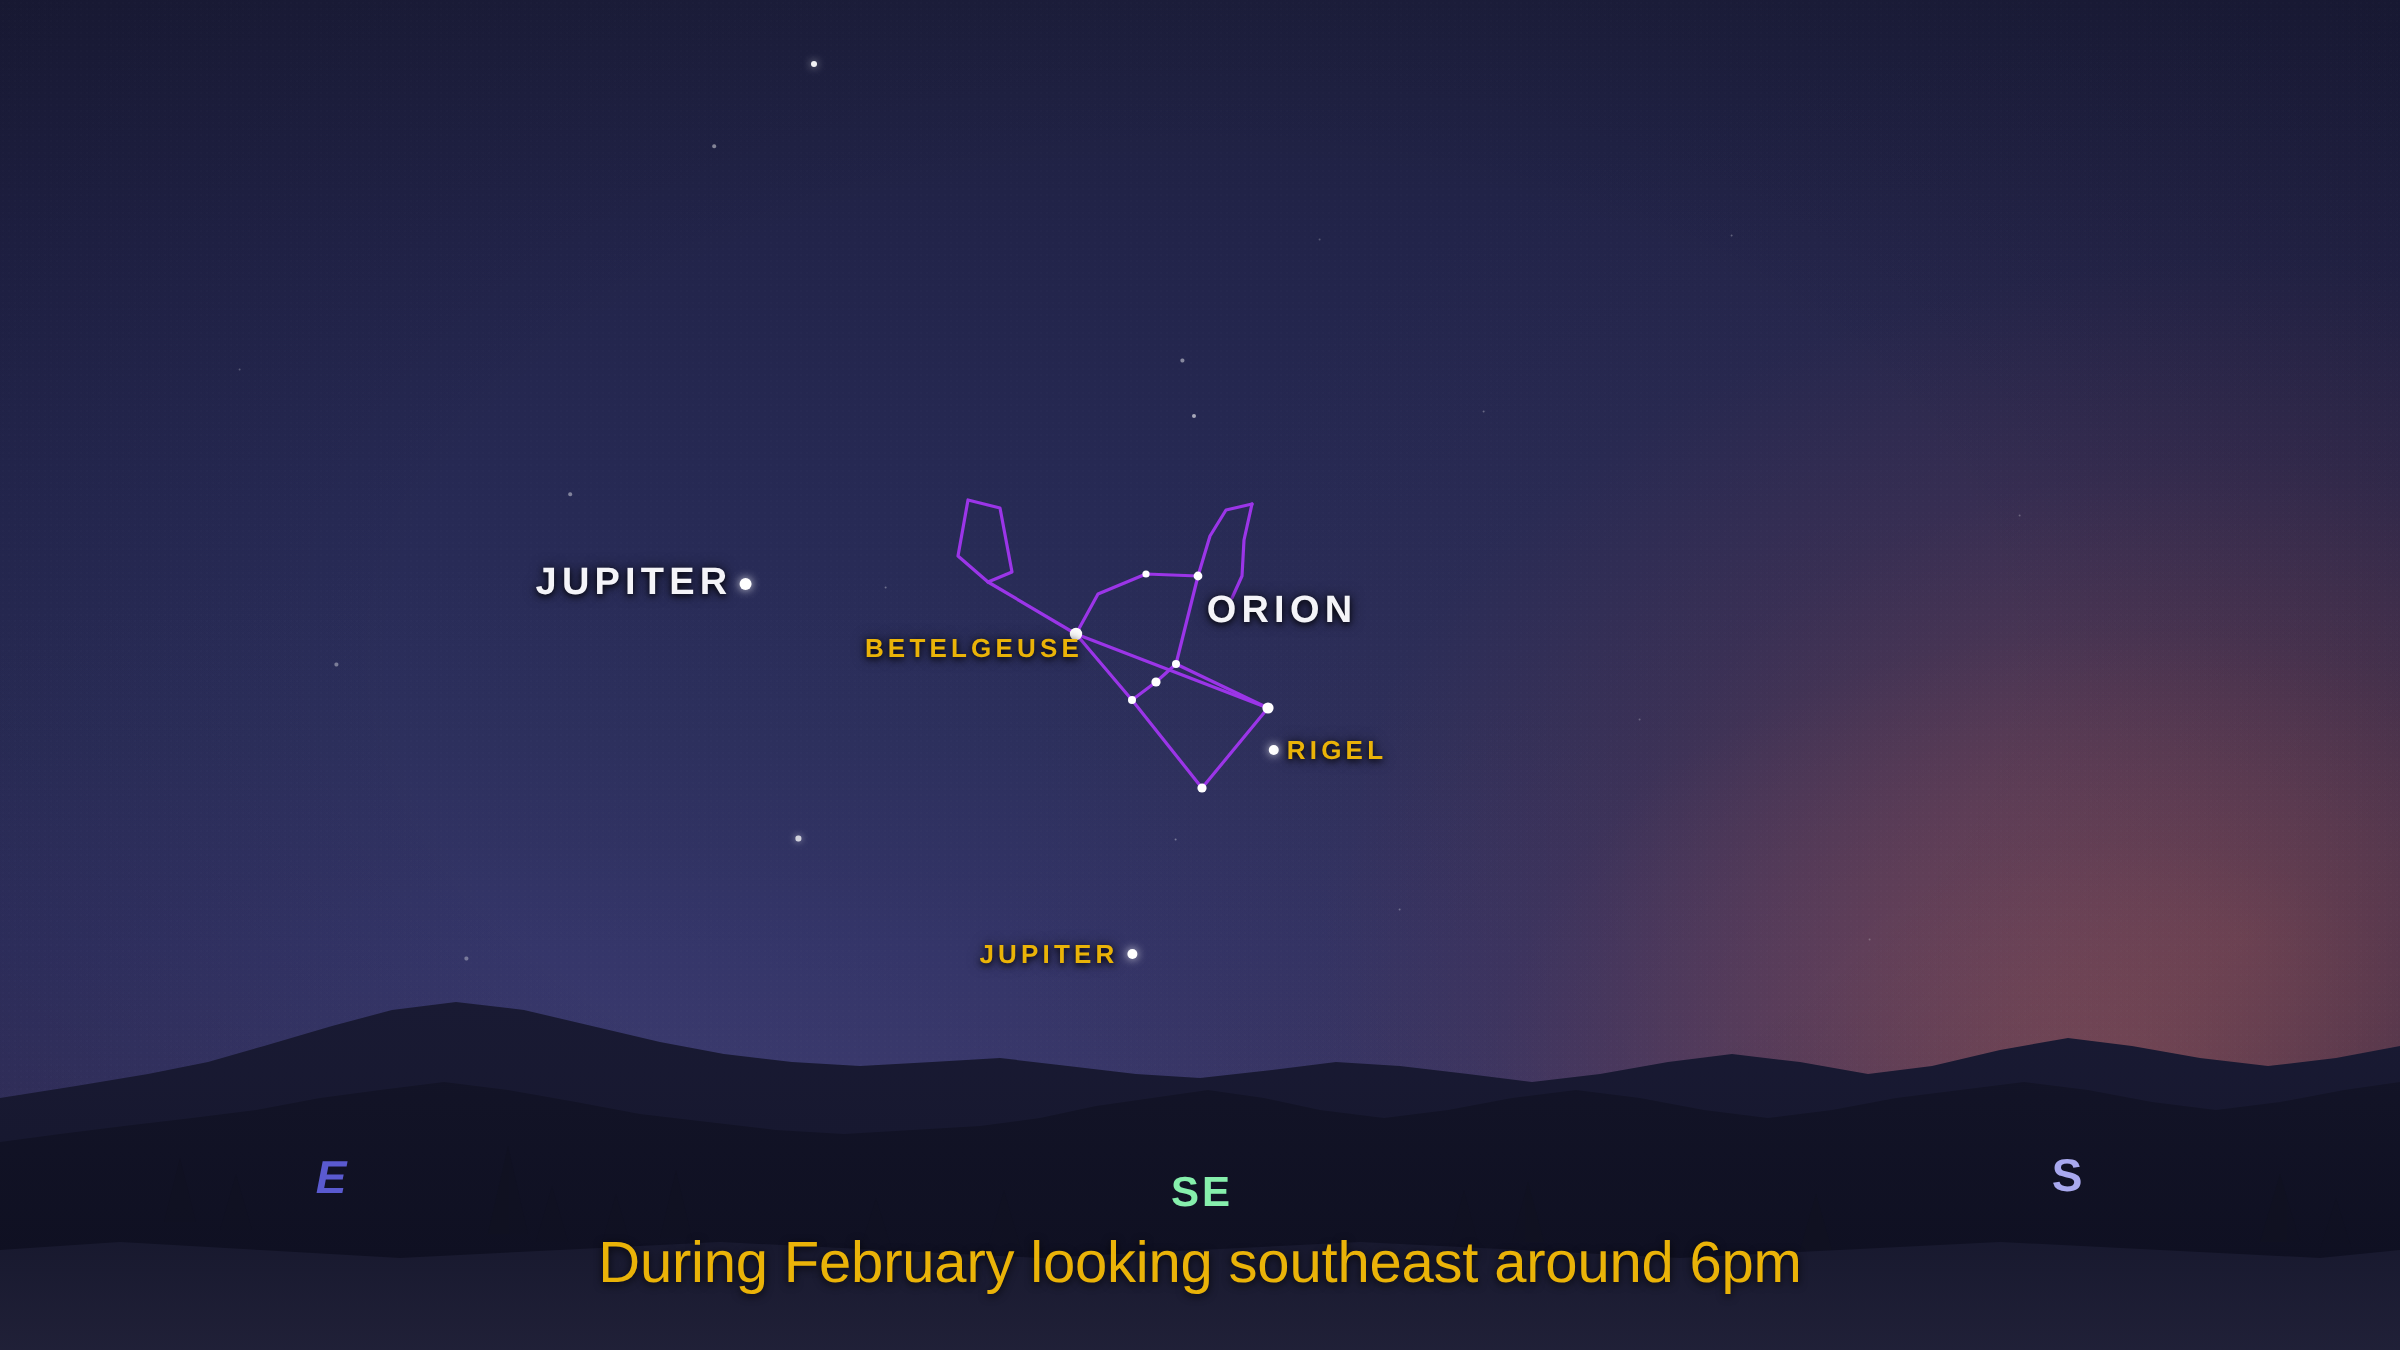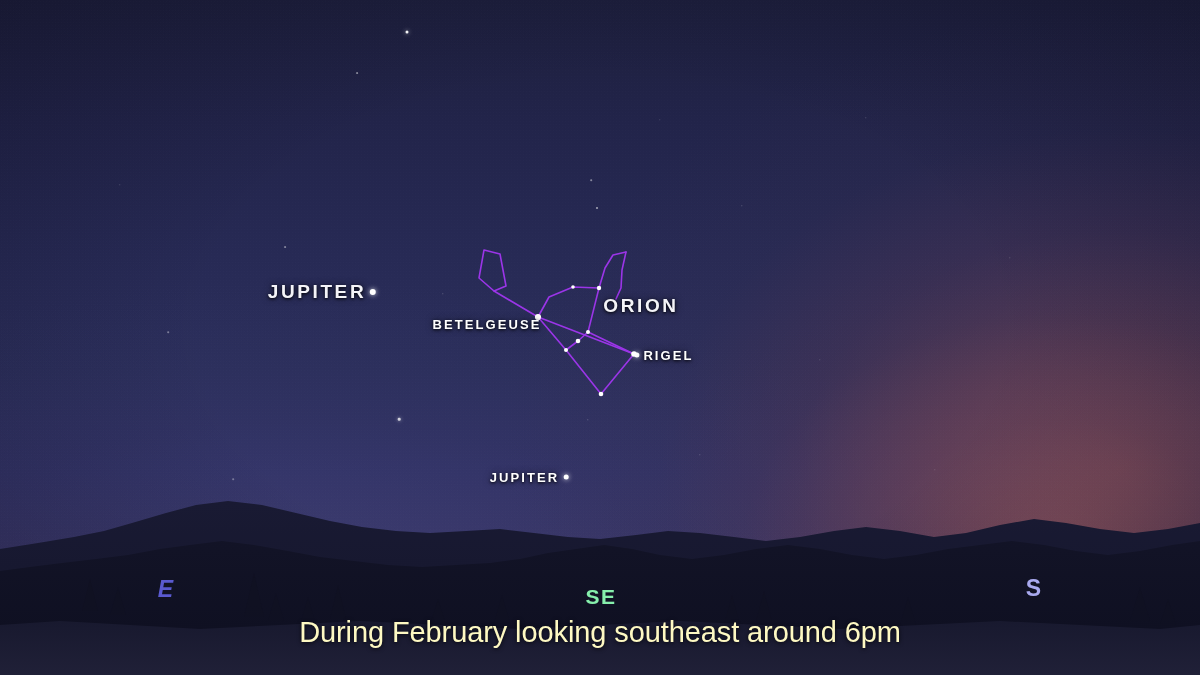--- a/index.html
+++ b/index.html
@@ -119,21 +119,21 @@
   .label-major {
     font-size: 19px;
     font-weight: bold;
     letter-spacing: 2.6px;
     color: #f4f4f8;
   }
   .label-minor {
     font-size: 13px;
     font-weight: bold;
     letter-spacing: 2.1px;
-    color: #ffffff;
+    color: #eab308;
   }
   .label-row {
     display: flex;
     align-items: center;
     gap: 4px;
   }
   .label-dot {
     width: 6px; height: 6px;
     border-radius: 50%;
     background: #ffffff;
@@ -163,21 +163,21 @@
   .compass.e  { color: #5a5ad0; font-style: italic; }
   .compass.se { color: #86efac; font-style: normal; font-size: 21px; letter-spacing: 1.5px; }
   .compass.s  { color: #a9a9ef; font-style: normal; }
 
   
   #caption {
     position: absolute;
     left: 50%;
     bottom: 26px;
     transform: translateX(-50%);
-    color: #fef9c3;
+    color: #eab308;
     font-size: 29px;
     font-family: "Liberation Sans Narrow", "Liberation Sans", sans-serif;
     font-weight: normal;
     letter-spacing: -0.1px;
     white-space: nowrap;
     text-shadow: 0 1px 4px rgba(0,0,0,0.75);
   }
 </style>
 </head>
 <body>
@@ -251,21 +251,21 @@
       <div class="label label-major" style="left: 641px; top: 306px;">
         <div class="label-row">
           <span>ORION</span>
         </div>
       </div>
       <div class="label label-minor" style="left: 487px; top: 324px;">
         <div class="label-row">
           <span>BETELGEUSE</span>
         </div>
       </div>
-      <div class="label label-minor" style="left: 664px; top: 355px;">
+      <div class="label label-minor" style="left: 664px; top: 375px;">
         <div class="label-row">
           <span class="label-dot sm"></span>
           <span>RIGEL</span>
         </div>
       </div>
       <div class="label label-minor" style="left: 529px; top: 477px;">
         <div class="label-row">
           <span>JUPITER</span>
           <span class="label-dot sm"></span>
         </div>

